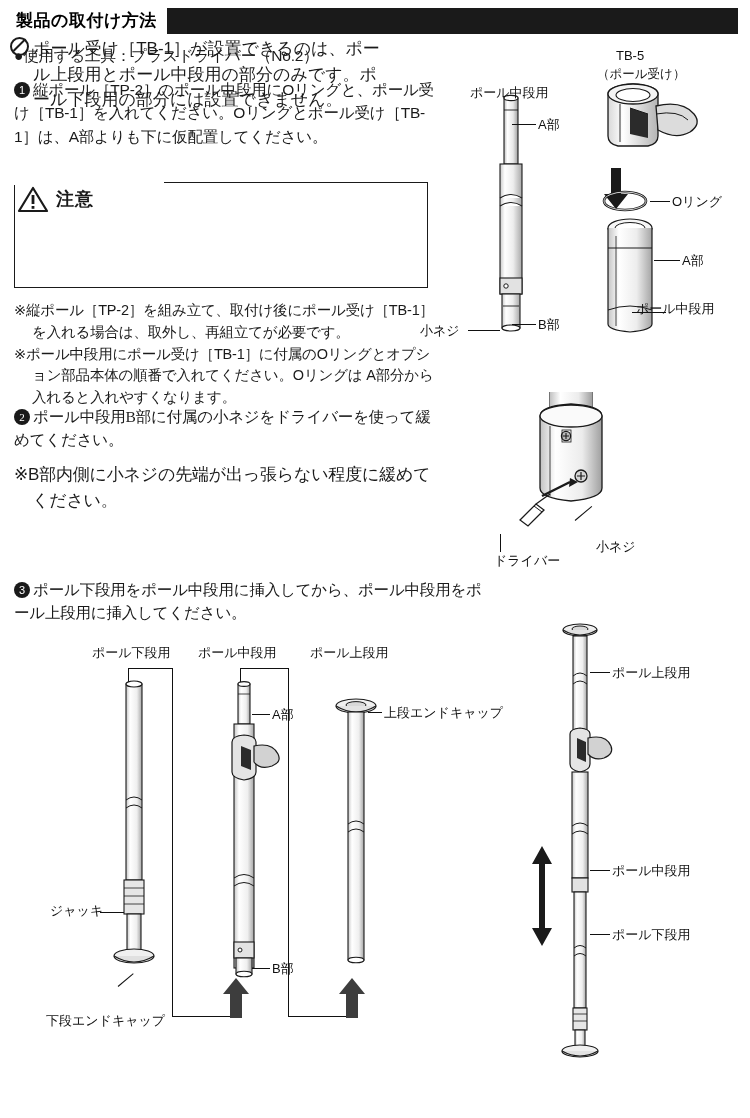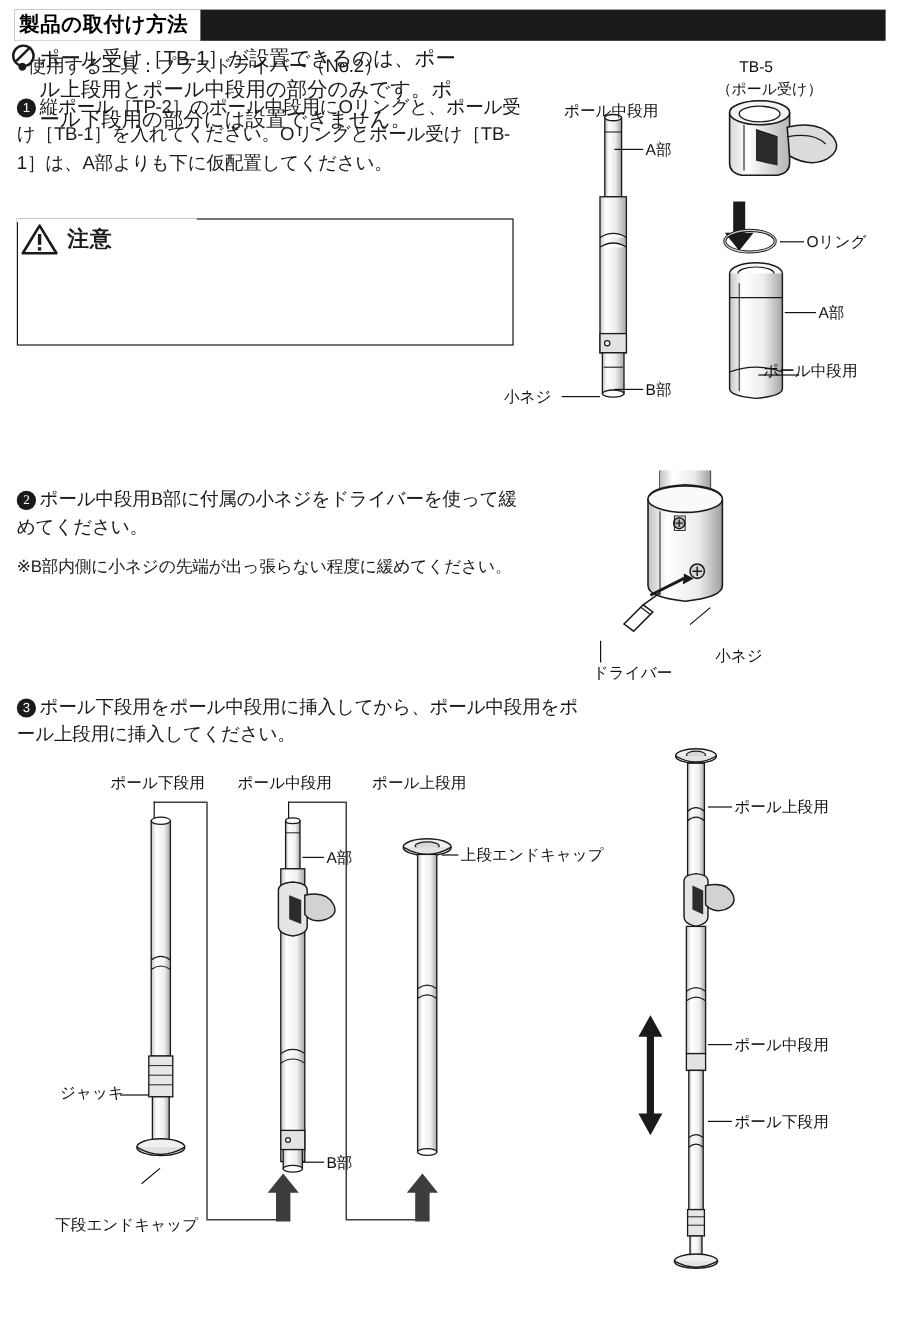--- a/index.html
+++ b/index.html
@@ -23,21 +23,21 @@
   .bullet-line{left:14px;top:44px;width:430px;}
   .numcircle{
     display:inline-block;width:16px;height:16px;border-radius:50%;
     background:#1a1a1a;color:#fff;font-size:11px;line-height:16px;
     text-align:center;vertical-align:1px;margin-right:3px;
   }
   .step1{left:14px;top:78px;width:425px;}
   .step2{left:14px;top:405px;width:425px;font-family:Liberation Serif, serif;}
   .step3{left:14px;top:578px;width:470px;}
   .note{left:14px;top:300px;width:428px;font-size:14.5px;line-height:1.5;}
-  .note2{left:14px;top:462px;width:425px;font-size:14px;line-height:1.5;}
+  .note2{left:14px;top:462px;width:425px;font-size:17px;line-height:1.5;}
   .indent{display:block;padding-left:18px;text-indent:-18px;}
 
   
   .caution{position:absolute;left:14px;top:182px;width:412px;height:104px;border:1.5px solid #1a1a1a;}
   .caution-head{position:absolute;left:8px;top:4px;display:flex;align-items:center;gap:8px;}
   .warn-tri{width:30px;height:26px;}
   .caution-title{font-size:18px;font-weight:bold;letter-spacing:1px;}
   .caution-body{position:absolute;left:10px;top:36px;width:392px;font-size:17px;line-height:1.5;}
   .ban{display:inline-block;width:15px;height:15px;border:2px solid #1a1a1a;border-radius:50%;position:relative;vertical-align:-2px;margin-right:4px;}
   .ban:after{content:"";position:absolute;left:-1px;top:5px;width:17px;height:2px;background:#1a1a1a;transform:rotate(-45deg);}
@@ -78,20 +78,24 @@
       <polygon points="15,2 29,25 1,25" fill="#fff" stroke="#1a1a1a" stroke-width="2.2" stroke-linejoin="round"></polygon>
       <rect x="13.6" y="9" width="2.8" height="9" fill="#1a1a1a"></rect>
       <rect x="13.6" y="20" width="2.8" height="2.8" fill="#1a1a1a"></rect>
     </svg>
     <span class="caution-title">注意</span>
   </div>
   <div class="caution-body">
     <span class="ban"></span><span class="caution-text">ポール受け［TB-1］が設置できるのは、ポール上段用とポール中段用の部分のみです。ポール下段用の部分には設置できません。</span>
   </div>
 
+  <div class="txt note">
+    <span class="indent">※縦ポール［TP-2］を組み立て、取付け後にポール受け［TB-1］を入れる場合は、取外し、再組立てが必要です。</span>
+    <span class="indent">※ポール中段用にポール受け［TB-1］に付属のOリングとオプション部品本体の順番で入れてください。Oリングは A部分から入れると入れやすくなります。</span>
+  </div>
 
   <div class="txt step2">
     <span class="numcircle">2</span><span>ポール中段用B部に付属の小ネジをドライバーを使って緩めてください。</span>
   </div>
   <div class="txt note2">
     <span class="indent">※B部内側に小ネジの先端が出っ張らない程度に緩めてください。</span>
   </div>
 
   <div class="txt step3">
     <span class="numcircle">3</span><span>ポール下段用をポール中段用に挿入してから、ポール中段用をポール上段用に挿入してください。</span>

